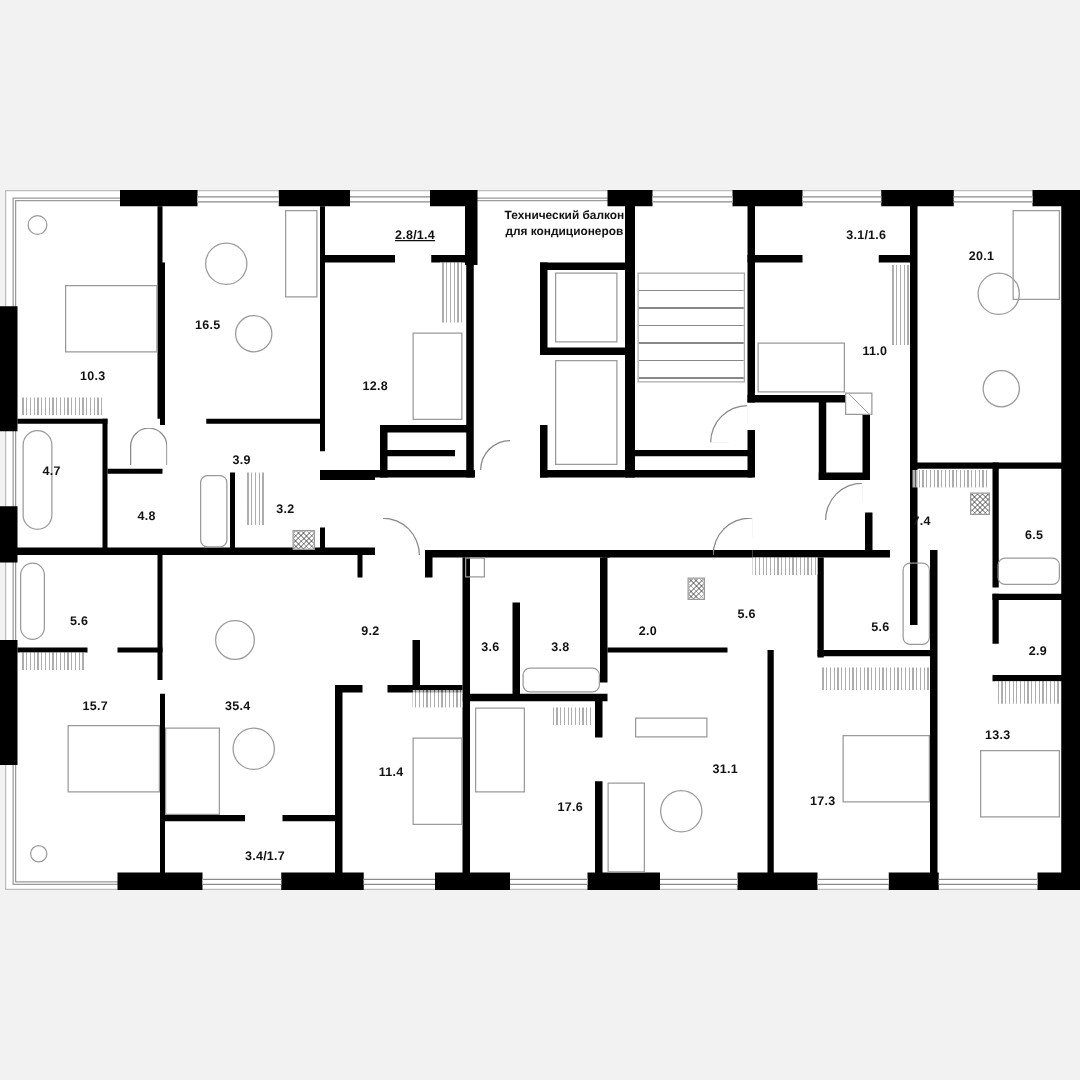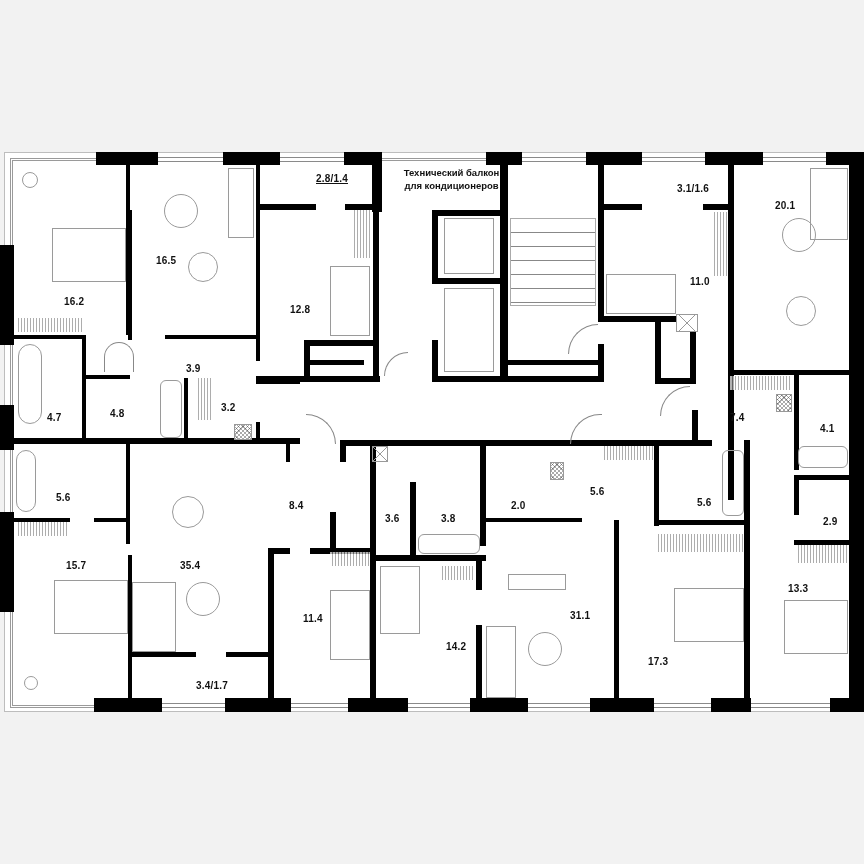--- a/index.html
+++ b/index.html
@@ -185,42 +185,42 @@
 <div class="door" style="left:570px;top:414px;width:32px;height:30px;border-radius:30px 0 0 0;border-right:none;border-bottom:none"></div>
 <div class="door" style="left:660px;top:386px;width:30px;height:30px;border-radius:30px 0 0 0;border-right:none;border-bottom:none"></div>
 <div class="door" style="left:568px;top:324px;width:30px;height:30px;border-radius:30px 0 0 0;border-right:none;border-bottom:none"></div>
 
 <div class="tech" style="left:382px;top:166px;width:139px;">
   <div>Технический балкон</div>
   <div>для кондиционеров</div>
 </div>
 
 <div id="room-labels">
-    <div class="label" style="left: 64px; top: 296px;">16.2</div>
+    <div class="label" style="left: 64px; top: 296px;">10.3</div>
     <div class="label" style="left: 156px; top: 255px;">16.5</div>
-    <div class="label" style="left: 316px; top: 173px; text-decoration: underline;">2.8/1.4</div>
+    <div class="label" style="left: 316px; top: 183px; text-decoration: underline;">2.8/1.4</div>
     <div class="label" style="left: 290px; top: 304px;">12.8</div>
     <div class="label" style="left: 186px; top: 363px; text-align: center;">3.9</div>
-    <div class="label" style="left: 47px; top: 372px; margin-top: 40px;">4.7</div>
+    <div class="label" style="left: 34px; top: 372px;">4.7</div>
     <div class="label" style="left: 110px; top: 408px;">4.8</div>
     <div class="label" style="left: 221px; top: 402px;">3.2</div>
     <div class="label" style="left: 677px; top: 183px;">3.1/1.6</div>
     <div class="label" style="left: 775px; top: 200px;">20.1</div>
     <div class="label" style="left: 690px; top: 276px;">11.0</div>
     <div class="label" style="left: 730px; top: 412px;">7.4</div>
-    <div class="label" style="left: 820px; top: 423px;">4.1</div>
+    <div class="label" style="left: 820px; top: 423px;">6.5</div>
     <div class="label" style="left: 56px; top: 492px;">5.6</div>
     <div class="label" style="left: 66px; top: 560px;">15.7</div>
     <div class="label" style="left: 180px; top: 560px;">35.4</div>
-    <div class="label" style="left: 289px; top: 500px;">8.4</div>
+    <div class="label" style="left: 289px; top: 500px;">9.2</div>
     <div class="label" style="left: 385px; top: 513px;">3.6</div>
     <div class="label" style="left: 441px; top: 513px;">3.8</div>
     <div class="label" style="left: 511px; top: 500px;">2.0</div>
     <div class="label" style="left: 590px; top: 486px;">5.6</div>
     <div class="label" style="left: 697px; top: 497px;">5.6</div>
     <div class="label" style="left: 823px; top: 516px;">2.9</div>
     <div class="label" style="left: 303px; top: 613px;">11.4</div>
-    <div class="label" style="left: 446px; top: 641px;">14.2</div>
+    <div class="label" style="left: 446px; top: 641px;">17.6</div>
     <div class="label" style="left: 570px; top: 610px;">31.1</div>
-    <div class="label" style="left: 648px; top: 656px;">17.3</div>
+    <div class="label" style="left: 648px; top: 636px;">17.3</div>
     <div class="label" style="left: 788px; top: 583px;">13.3</div>
     <div class="label" style="left: 196px; top: 680px; text-align: right;">3.4/1.7</div>
   </div>
 
 </body></html>

